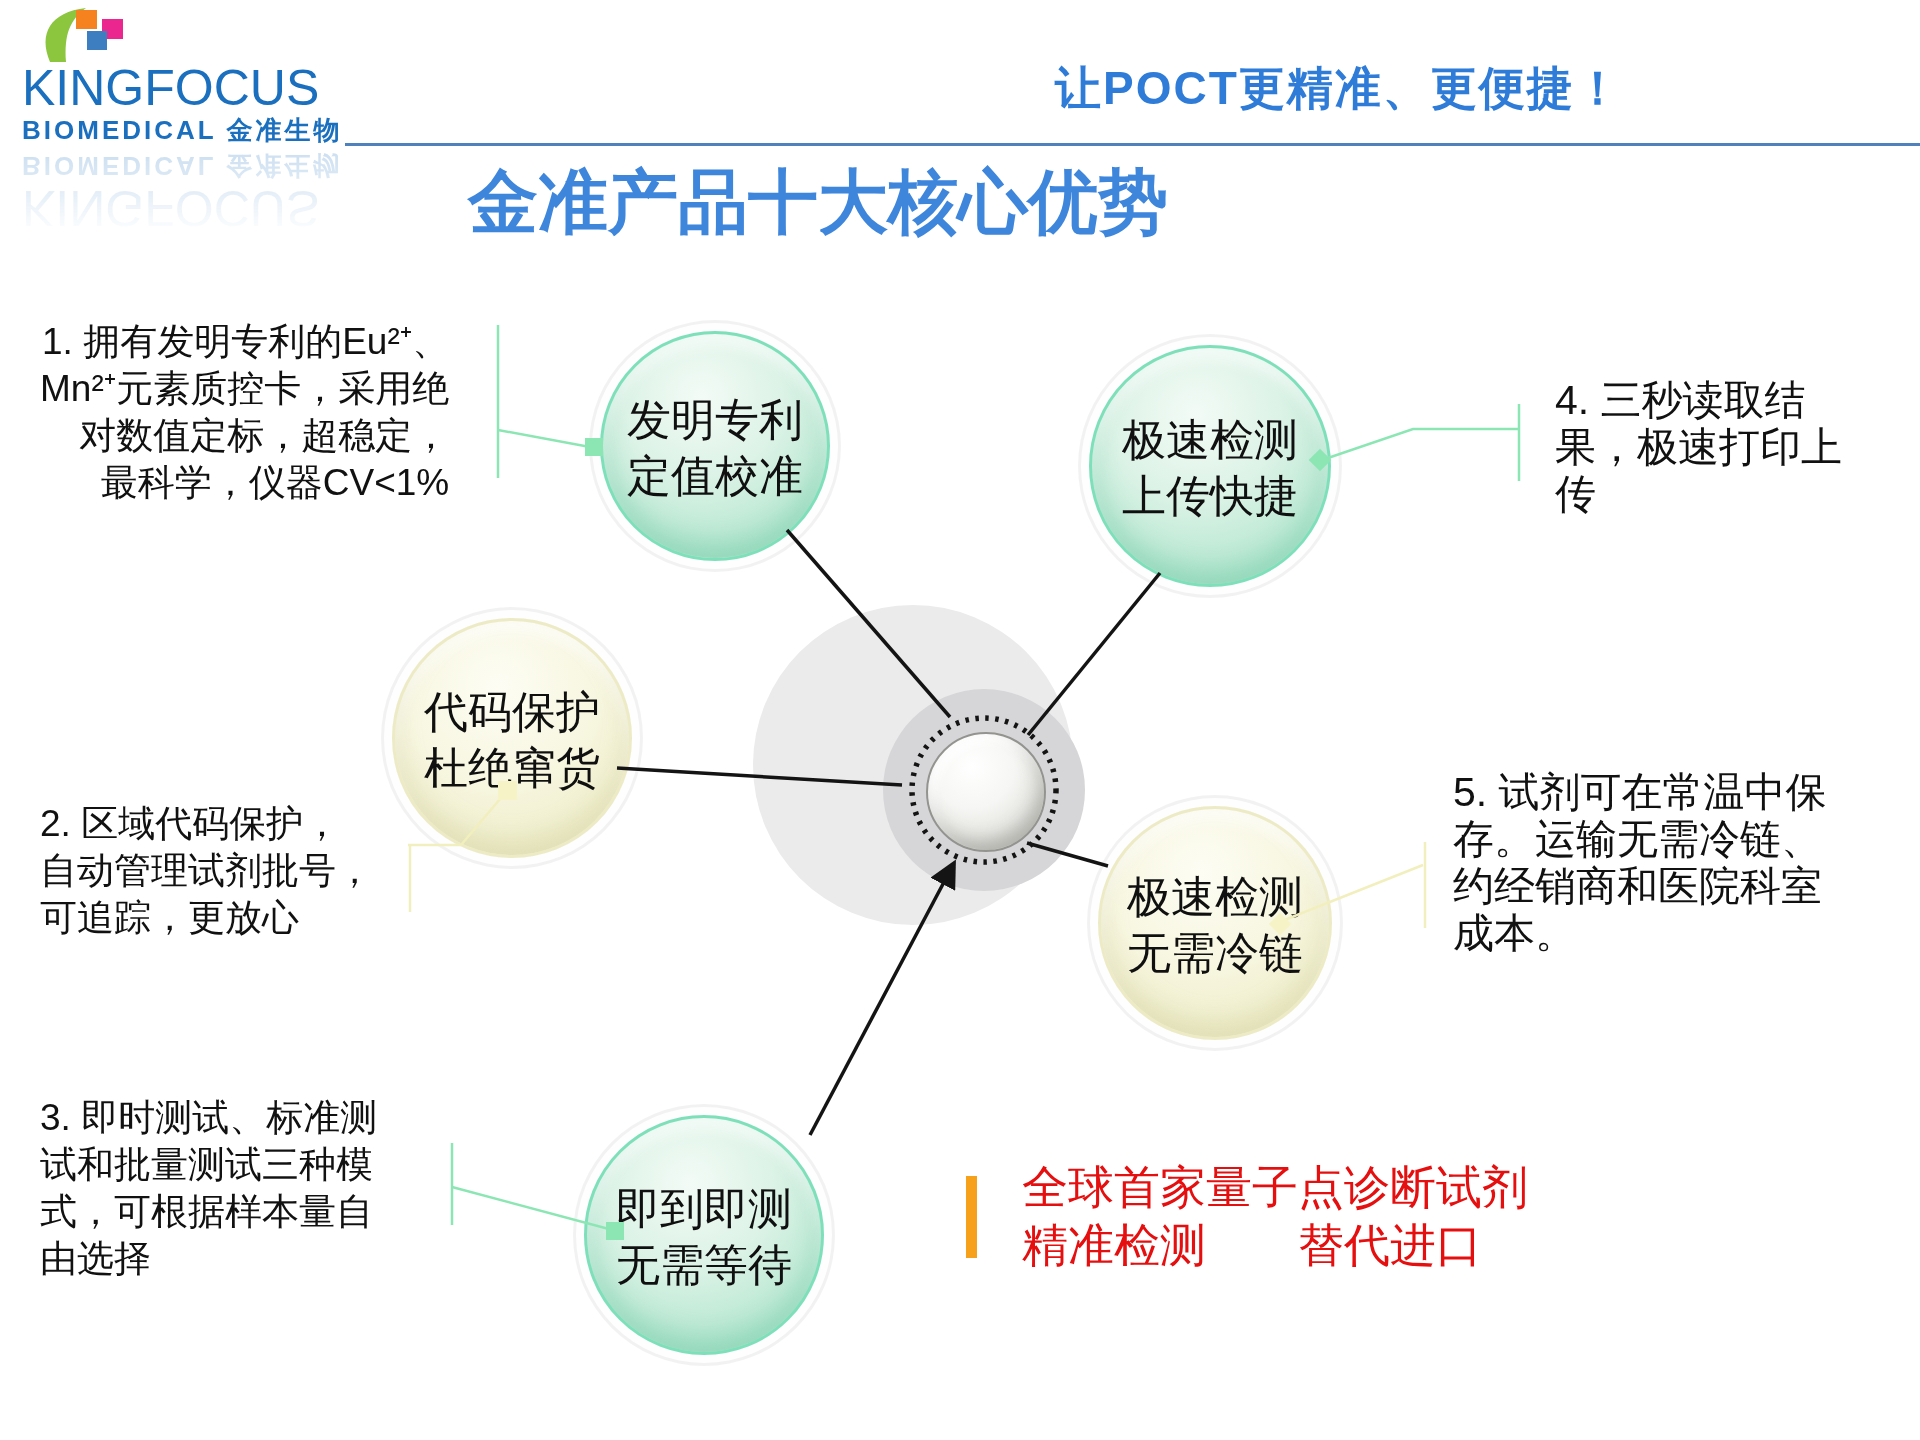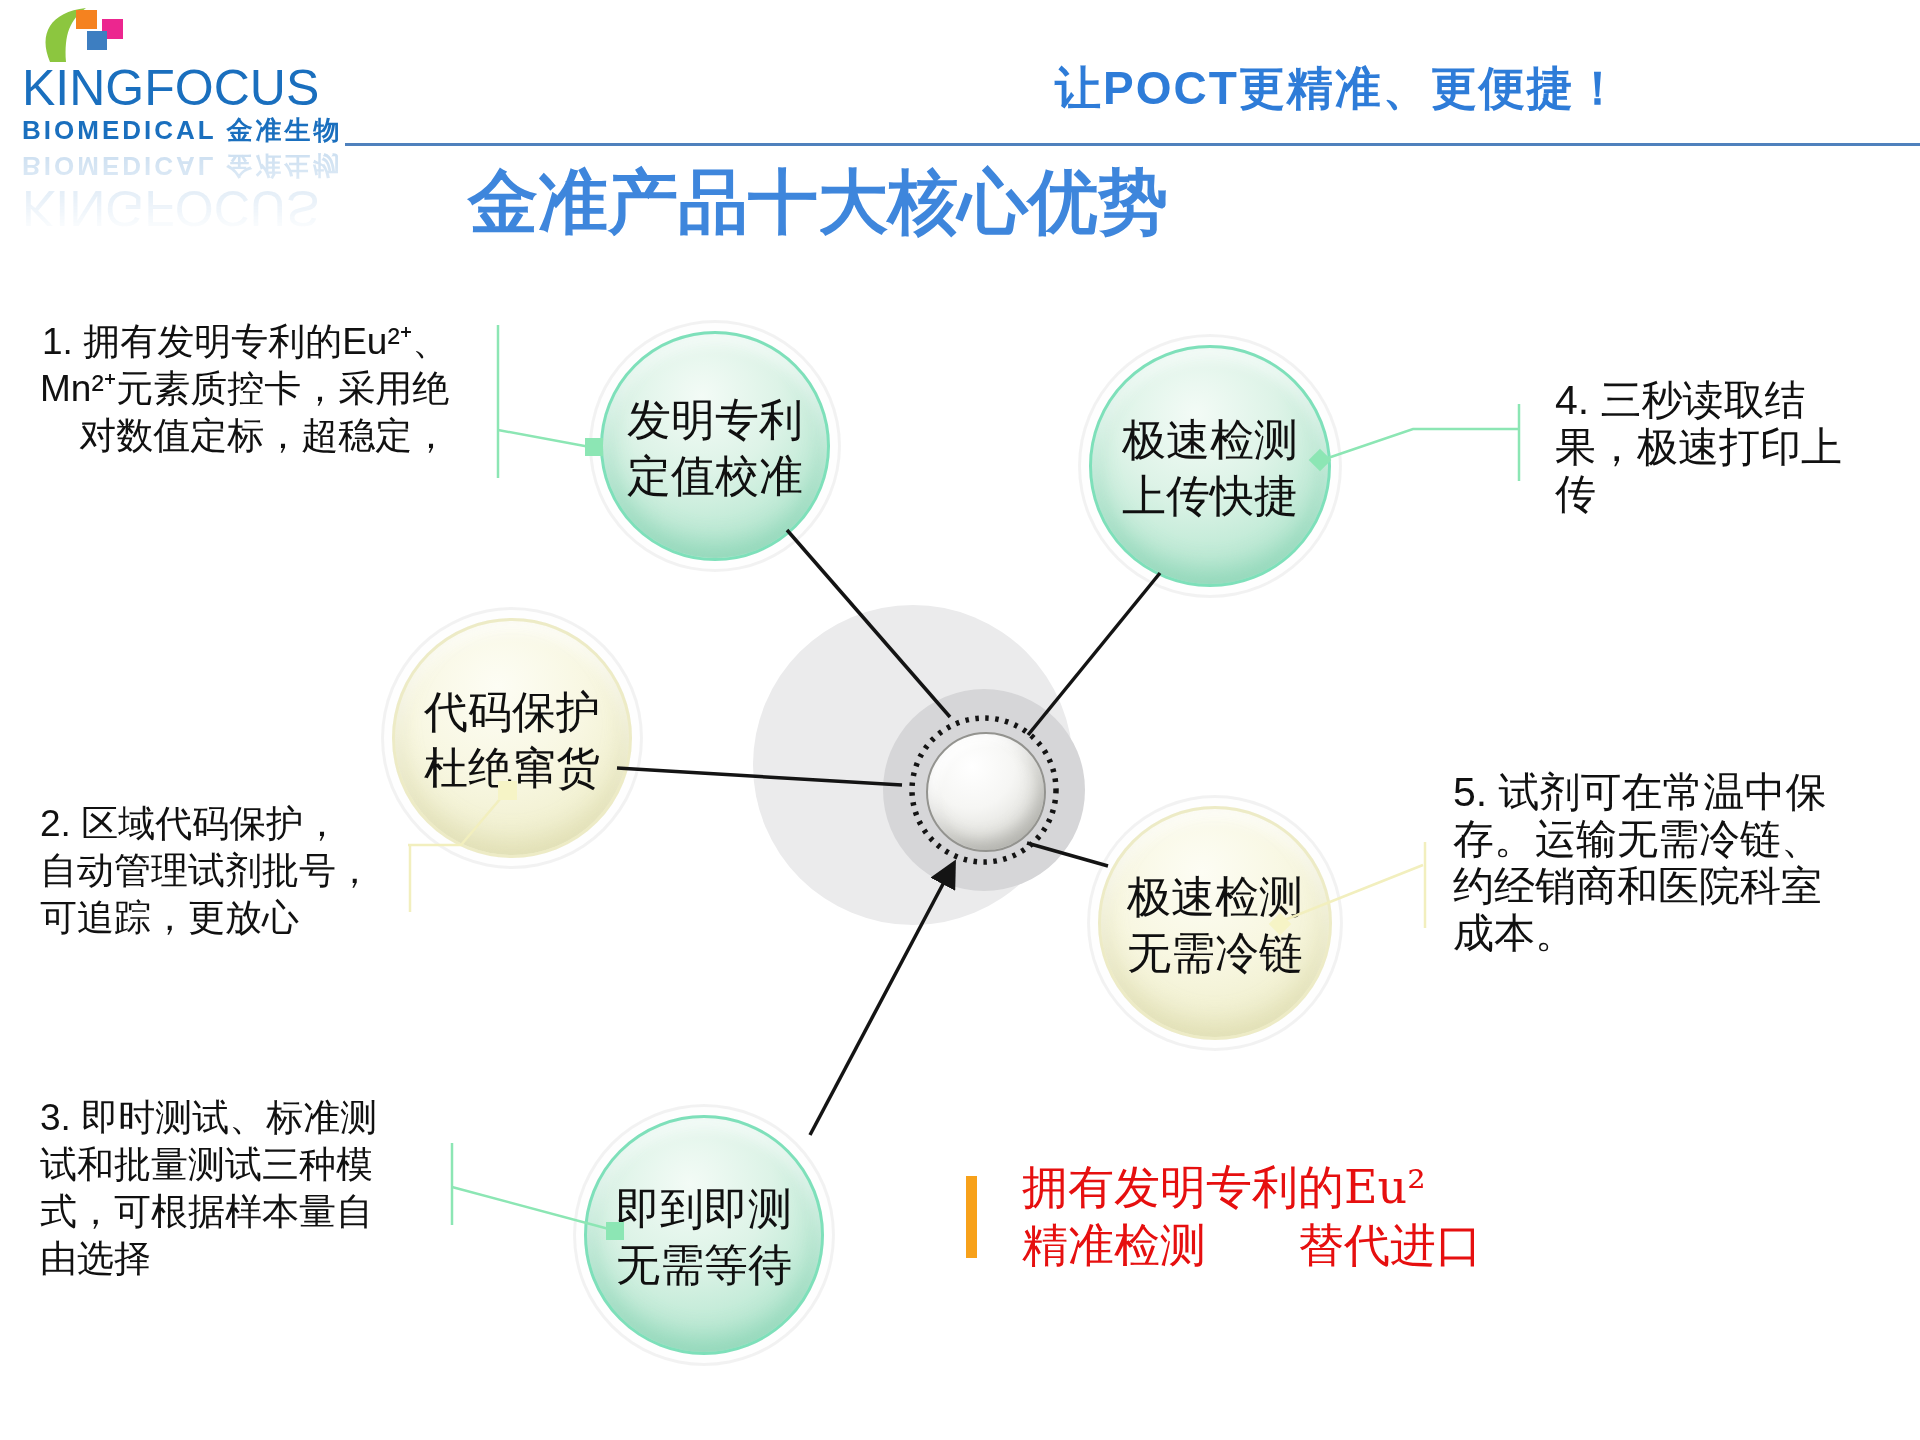--- a/index.html
+++ b/index.html
@@ -99,20 +99,21 @@
 </div>
 
 <div class="abs slogan">让POCT更精准、更便捷！</div>
 <div class="abs header-line"></div>
 <div class="abs page-title">金准产品十大核心优势</div>
 
 <div class="abs note note-sm" id="note1">
   <div>1.  拥有发明专利的Eu²⁺、</div>
   <div>Mn²⁺元素质控卡，采用绝</div>
   <div>对数值定标，超稳定，</div>
+  <div>最科学，仪器CV&lt;1%</div>
 </div>
 <div class="abs note note-sm" id="note2">
   <div>2.  区域代码保护，</div>
   <div>自动管理试剂批号，</div>
   <div>可追踪，更放心</div>
 </div>
 <div class="abs note note-sm" id="note3">
   <div>3.  即时测试、标准测</div>
   <div>试和批量测试三种模</div>
   <div>式，可根据样本量自</div>
@@ -207,15 +208,15 @@
 
   <g stroke="#8CE6B4" stroke-width="2.5" fill="none">
     <path d="M452,1143 L452,1225"></path>
     <path d="M452,1187 L620,1232"></path>
   </g>
   <rect x="606" y="1222" width="18" height="18" fill="#8CE6B4"></rect>
 </svg>
 
 <div class="abs footer-bar"></div>
 <div class="abs footer-text">
-  <div>拥有发明专利的Eu²</div>
+  <div>全球首家量子点诊断试剂</div>
   <div>精准检测　　替代进口</div>
 </div>
 
 </body></html>

